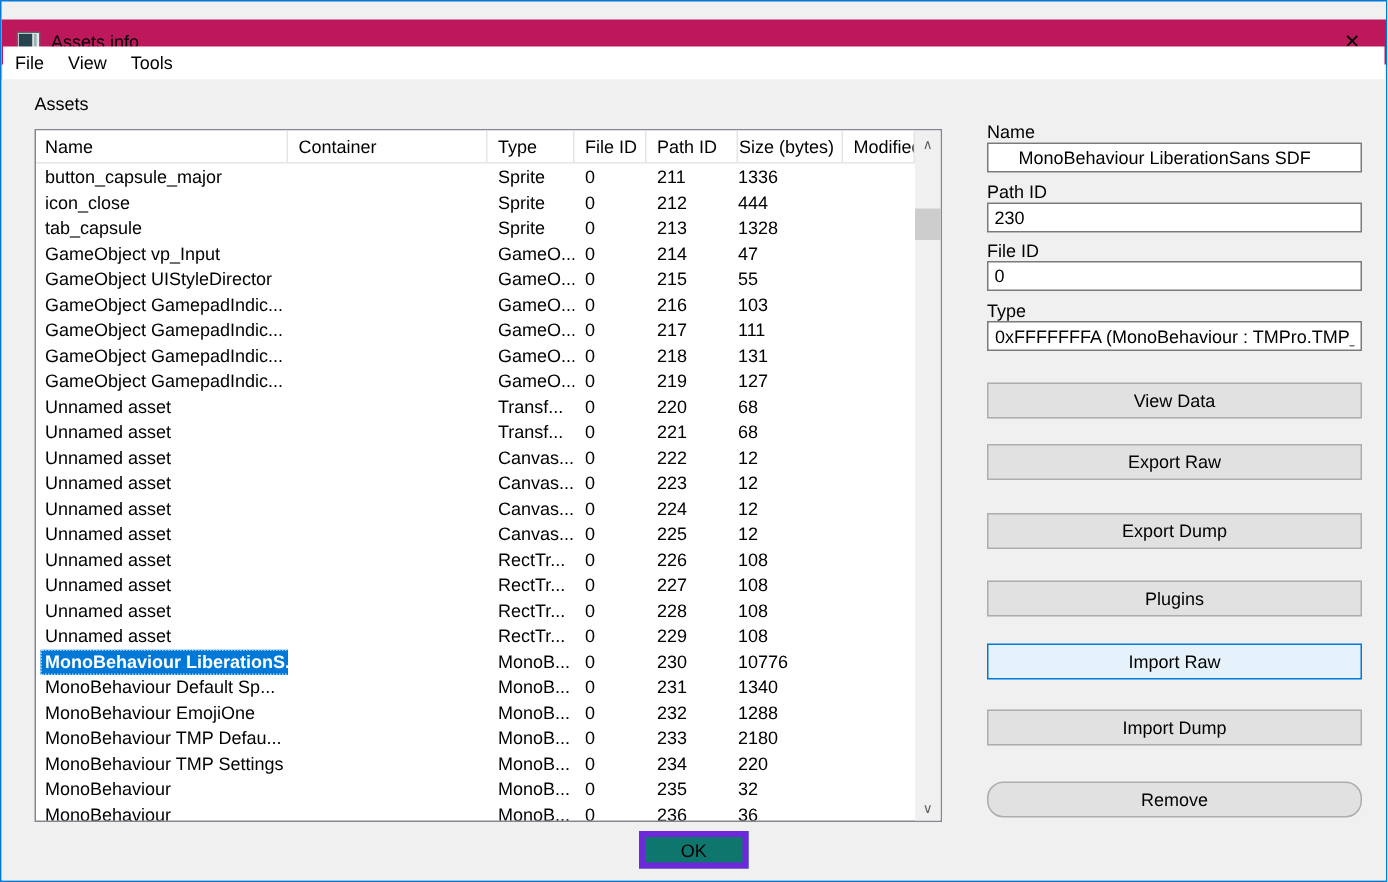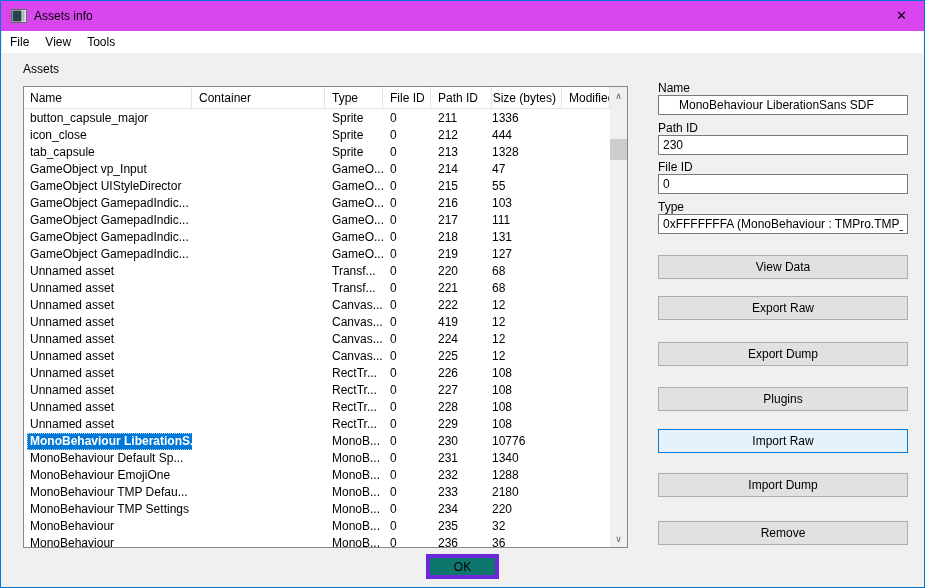--- a/index.html
+++ b/index.html
@@ -5,21 +5,21 @@
   * { box-sizing: border-box; margin: 0; padding: 0; }
   html,body { width: 925px; height: 588px; }
   body { font-family: "Liberation Sans", sans-serif; font-size: 12px; color: #000; }
 
   .window {
     position: relative; width: 925px; height: 588px;
     background: #f0f0f0; border: 1px solid #0078d7; overflow: hidden;
   }
 
   
-  .titlebar { position: absolute; left: 0; top: 0; right: 0; height: 30px; background: #d946ef; }
+  .titlebar { position: absolute; left: 0; top: 12px; right: 0; height: 30px; background: #be185d; }
   .app-icon { position: absolute; left: 10px; top: 8px; width: 16px; height: 14px; }
   .window-title { position: absolute; left: 33px; top: 8px; font-size: 12px; }
   .close-btn { position: absolute; right: 0; top: 0; width: 45px; height: 29px;
     display: flex; align-items: center; justify-content: center; cursor: default; }
   .close-btn span { font-size: 13px; color: #000; }
 
   
   .menubar { position: absolute; left: 1px; top: 30px; right: 1px; height: 22px; background: #ffffff; display: flex; }
   .menu-item { padding: 4px 8px; font-size: 12px; }
 
@@ -213,21 +213,21 @@
             <div class="cell">0</div>
             <div class="cell">222</div>
             <div class="cell num">12</div>
             <div class="cell"></div>
           </div>
           <div class="lv-row">
             <div class="cell first">Unnamed asset</div>
             <div class="cell"></div>
             <div class="cell">Canvas...</div>
             <div class="cell">0</div>
-            <div class="cell">419</div>
+            <div class="cell">223</div>
             <div class="cell num">12</div>
             <div class="cell"></div>
           </div>
           <div class="lv-row">
             <div class="cell first">Unnamed asset</div>
             <div class="cell"></div>
             <div class="cell">Canvas...</div>
             <div class="cell">0</div>
             <div class="cell">224</div>
             <div class="cell num">12</div>
@@ -365,18 +365,18 @@
     <div class="field-label" style="top:147px">Type</div>
     <input class="field-input" style="top: 161px;" value="0xFFFFFFFA (MonoBehaviour : TMPro.TMP_FontAs">
 
     <div id="side-buttons">
         <button class="side-btn" style="top: 202px;">View Data</button>
         <button class="side-btn" style="top: 243px;">Export Raw</button>
         <button class="side-btn" style="top: 289px;">Export Dump</button>
         <button class="side-btn" style="top: 334px;">Plugins</button>
         <button class="side-btn focused" style="top: 376px;">Import Raw</button>
         <button class="side-btn" style="top: 420px;">Import Dump</button>
-        <button class="side-btn" style="top: 468px;">Remove</button>
+        <button class="side-btn" style="top: 468px; border-radius: 11px;">Remove</button>
       </div>
 
     <button class="ok-btn">OK</button>
   </div>
 </div>
 
 </body></html>

